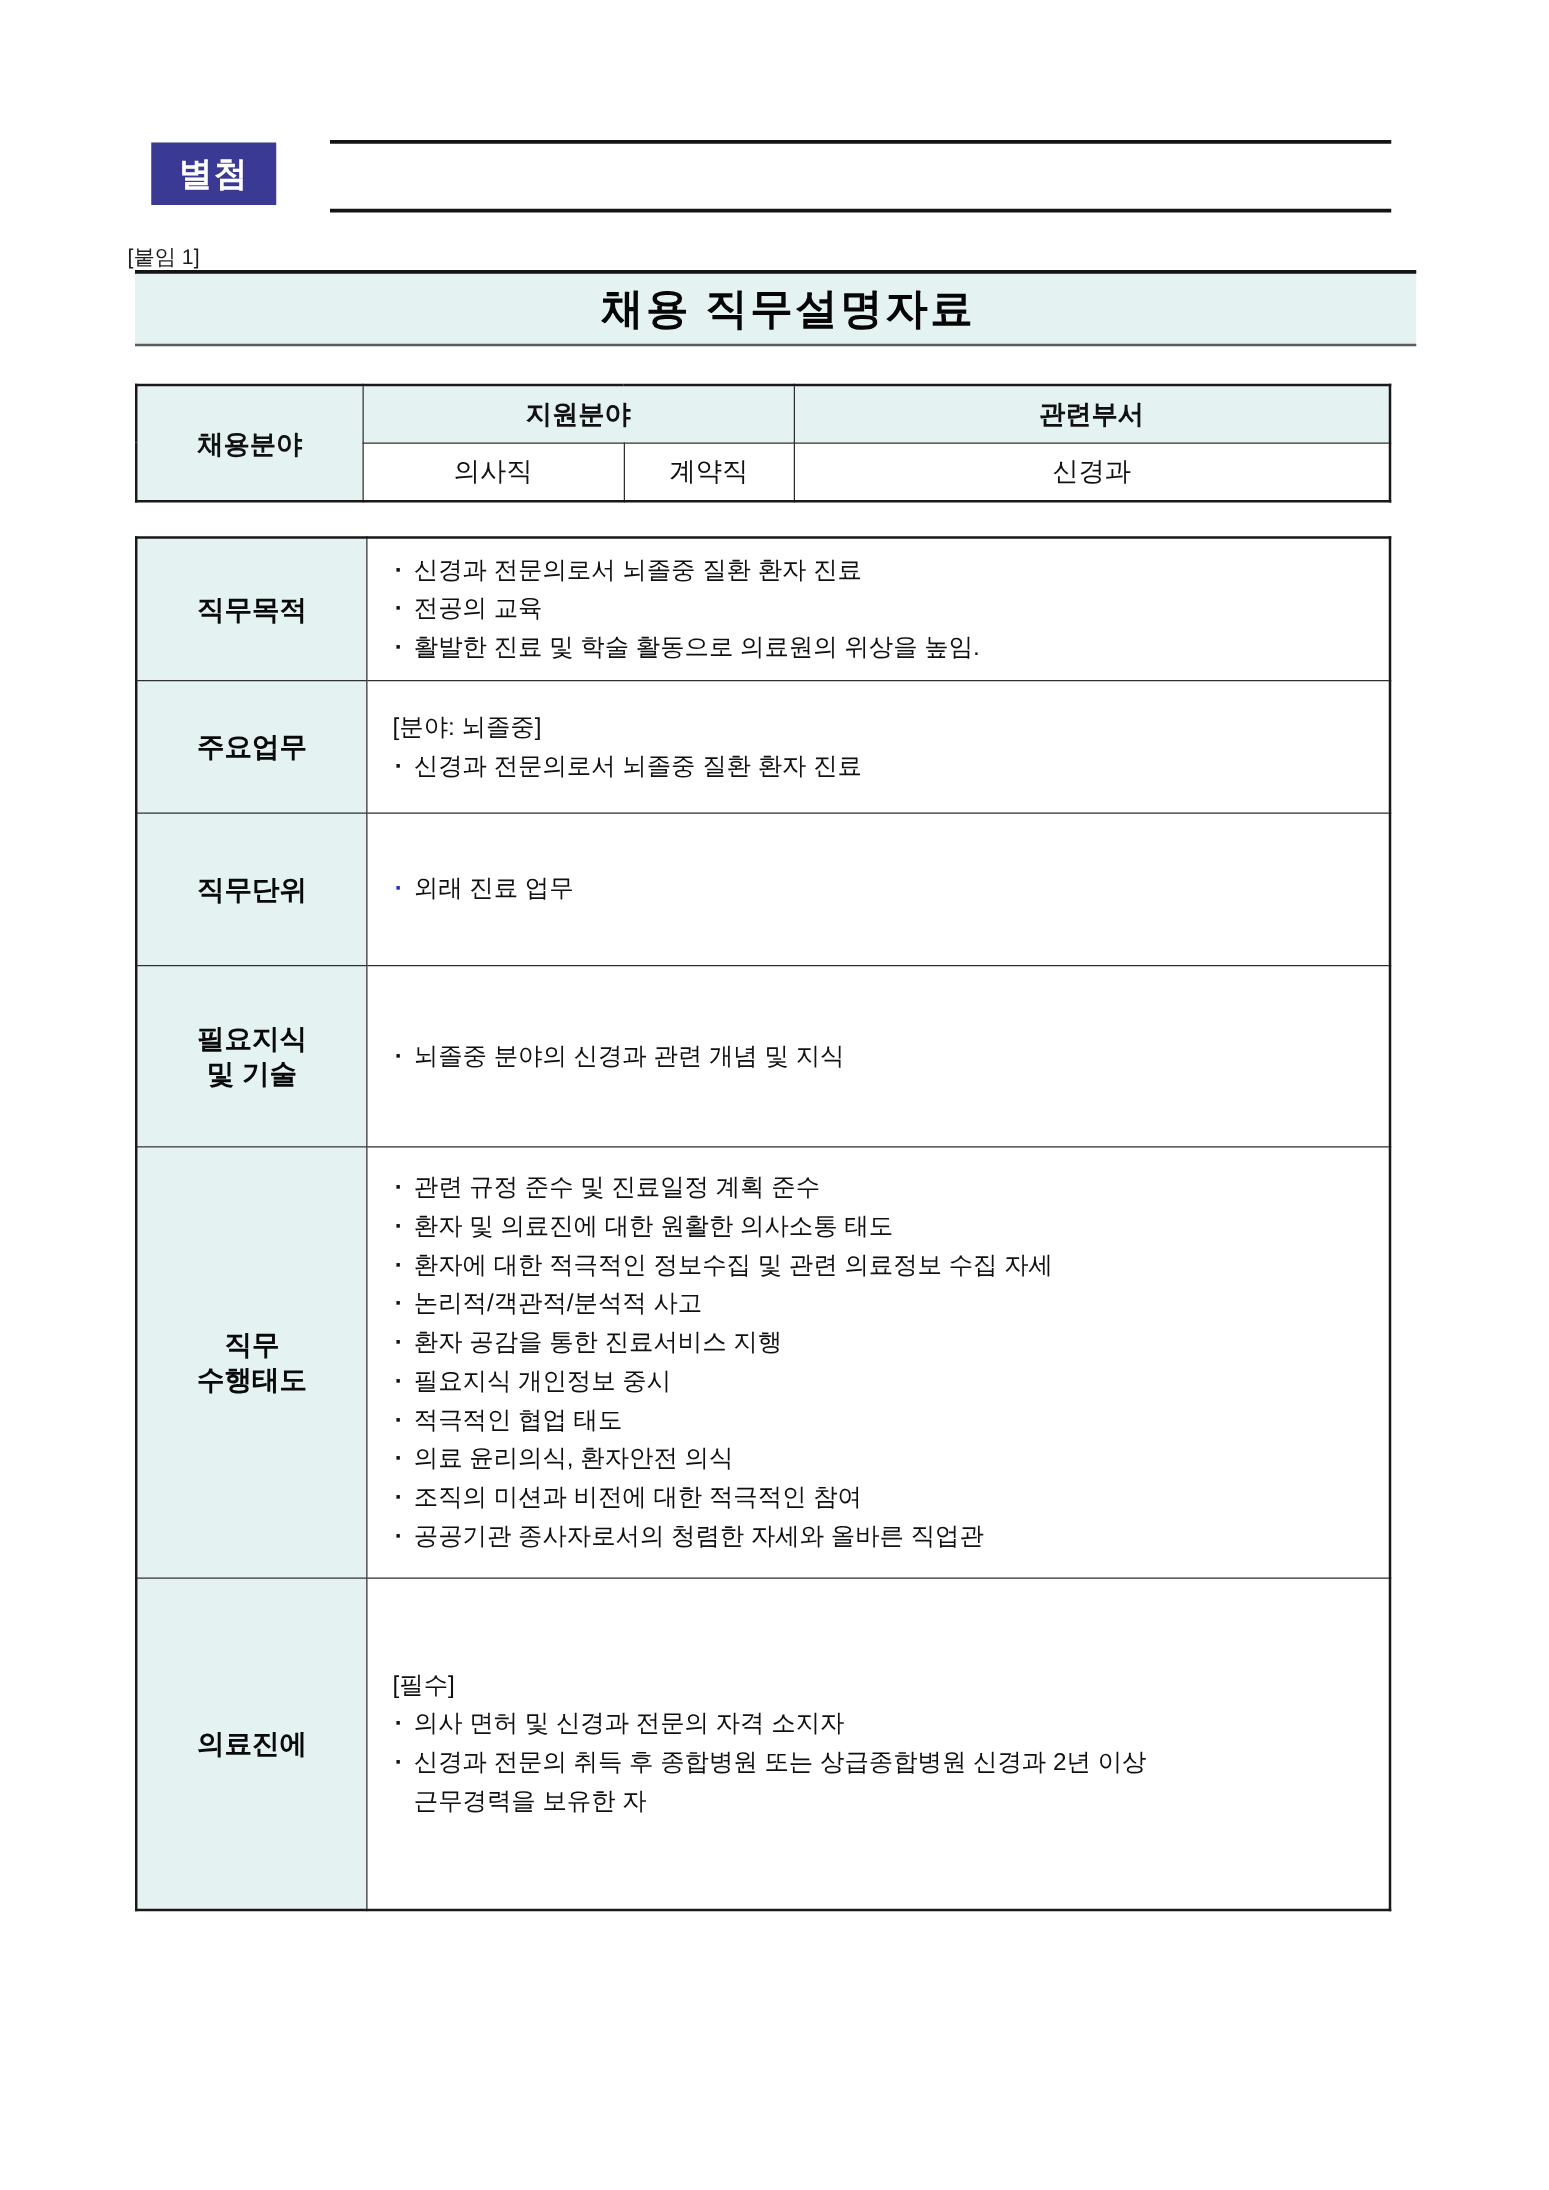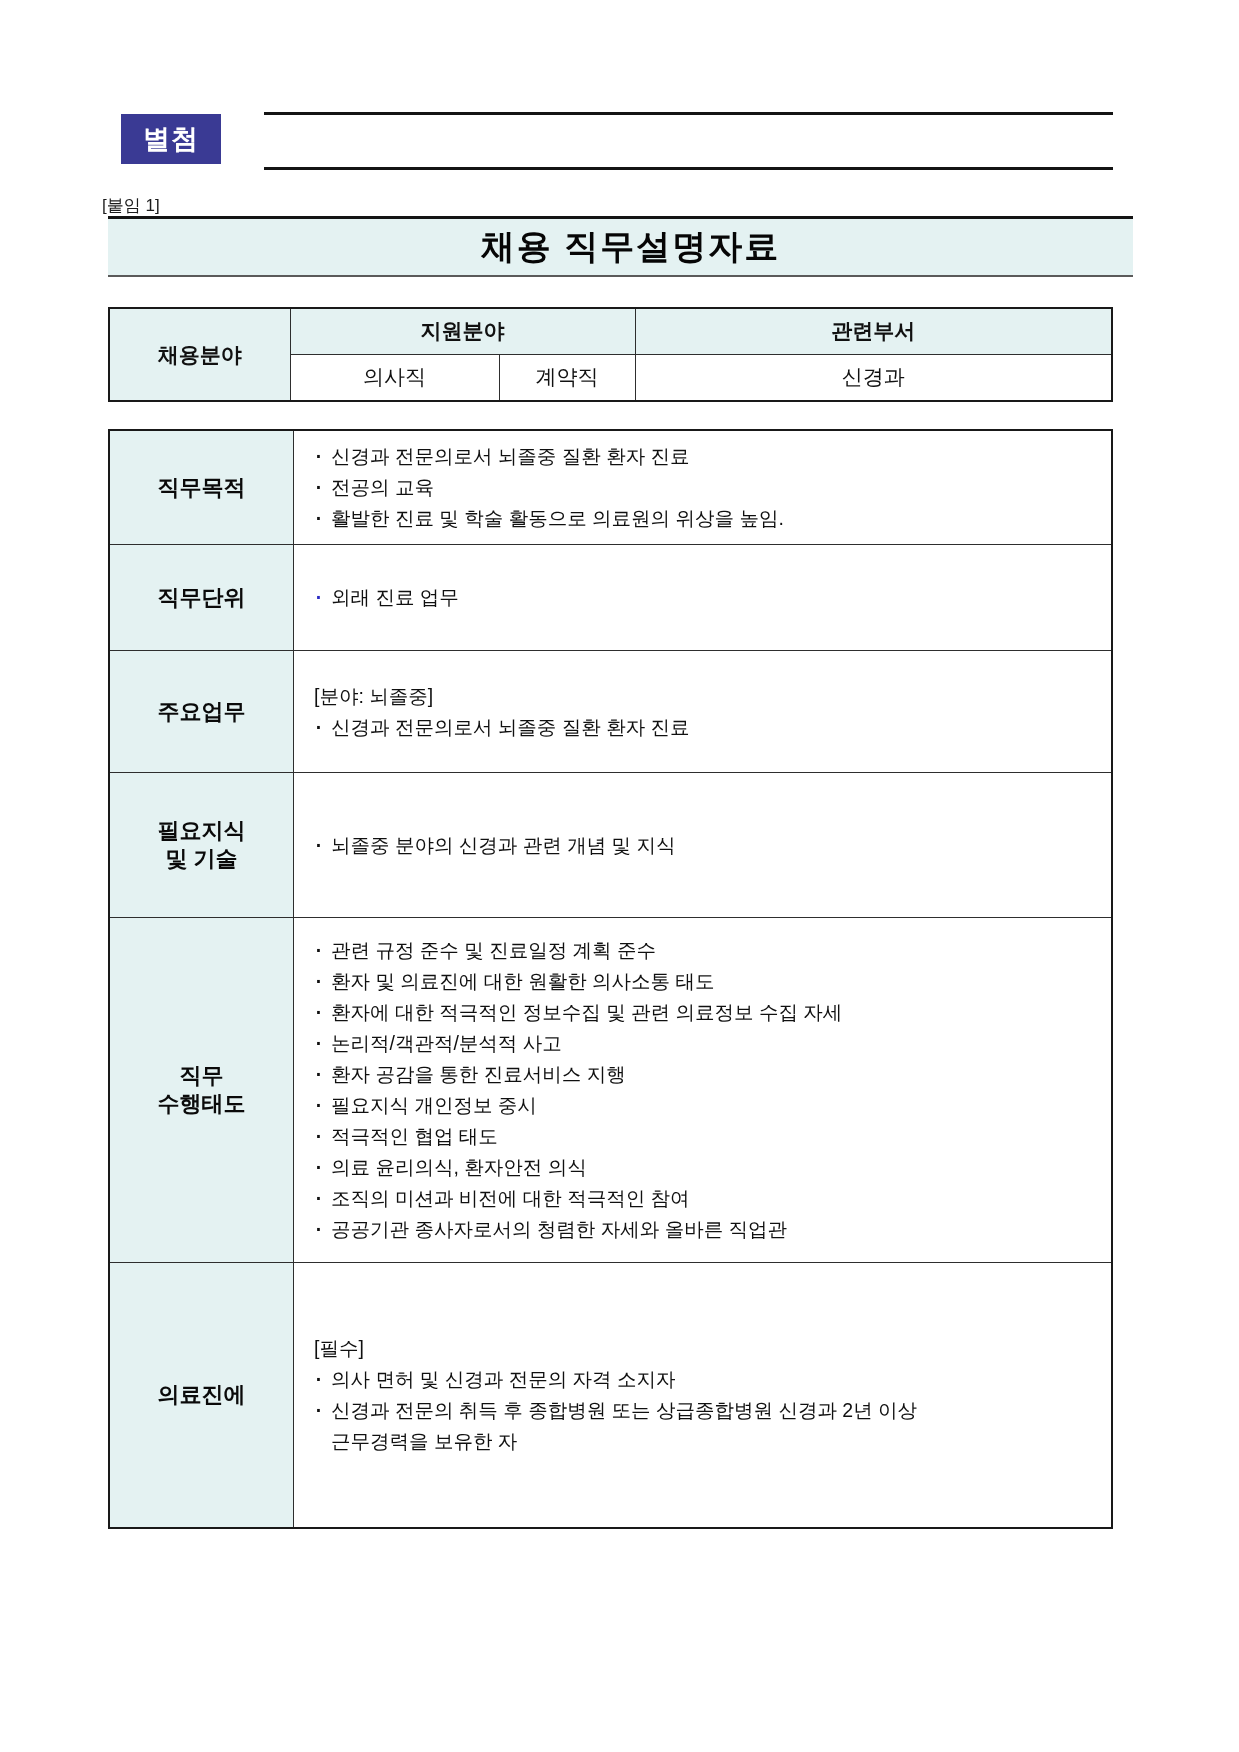--- a/index.html
+++ b/index.html
@@ -90,30 +90,30 @@
     <tbody>
         <tr>
       <td class="label-cell">직무목적</td>
       <td class="content-cell">
             <div class="line"><span class="bullet">·</span><span class="line-text">신경과 전문의로서 뇌졸중 질환 환자 진료</span></div>
             <div class="line"><span class="bullet">·</span><span class="line-text">전공의 교육</span></div>
             <div class="line"><span class="bullet">·</span><span class="line-text">활발한 진료 및 학술 활동으로 의료원의 위상을 높임.</span></div>
           </td>
     </tr>
     <tr>
-      <td class="label-cell">직무단위</td>
-      <td class="content-cell">
-            <div class="line"><span class="bullet" style="color: rgb(42, 42, 196);">·</span><span class="line-text">외래 진료 업무</span></div>
-          </td>
-    </tr>
-    <tr>
       <td class="label-cell">주요업무</td>
       <td class="content-cell">
             <div class="line"><span class="line-text">[분야: 뇌졸중]</span></div>
             <div class="line"><span class="bullet">·</span><span class="line-text">신경과 전문의로서 뇌졸중 질환 환자 진료</span></div>
+          </td>
+    </tr>
+    <tr>
+      <td class="label-cell">직무단위</td>
+      <td class="content-cell">
+            <div class="line"><span class="bullet" style="color: rgb(42, 42, 196);">·</span><span class="line-text">외래 진료 업무</span></div>
           </td>
     </tr>
     <tr>
       <td class="label-cell">필요지식
 및 기술</td>
       <td class="content-cell">
             <div class="line"><span class="bullet">·</span><span class="line-text">뇌졸중 분야의 신경과 관련 개념 및 지식</span></div>
           </td>
     </tr>
     <tr>

